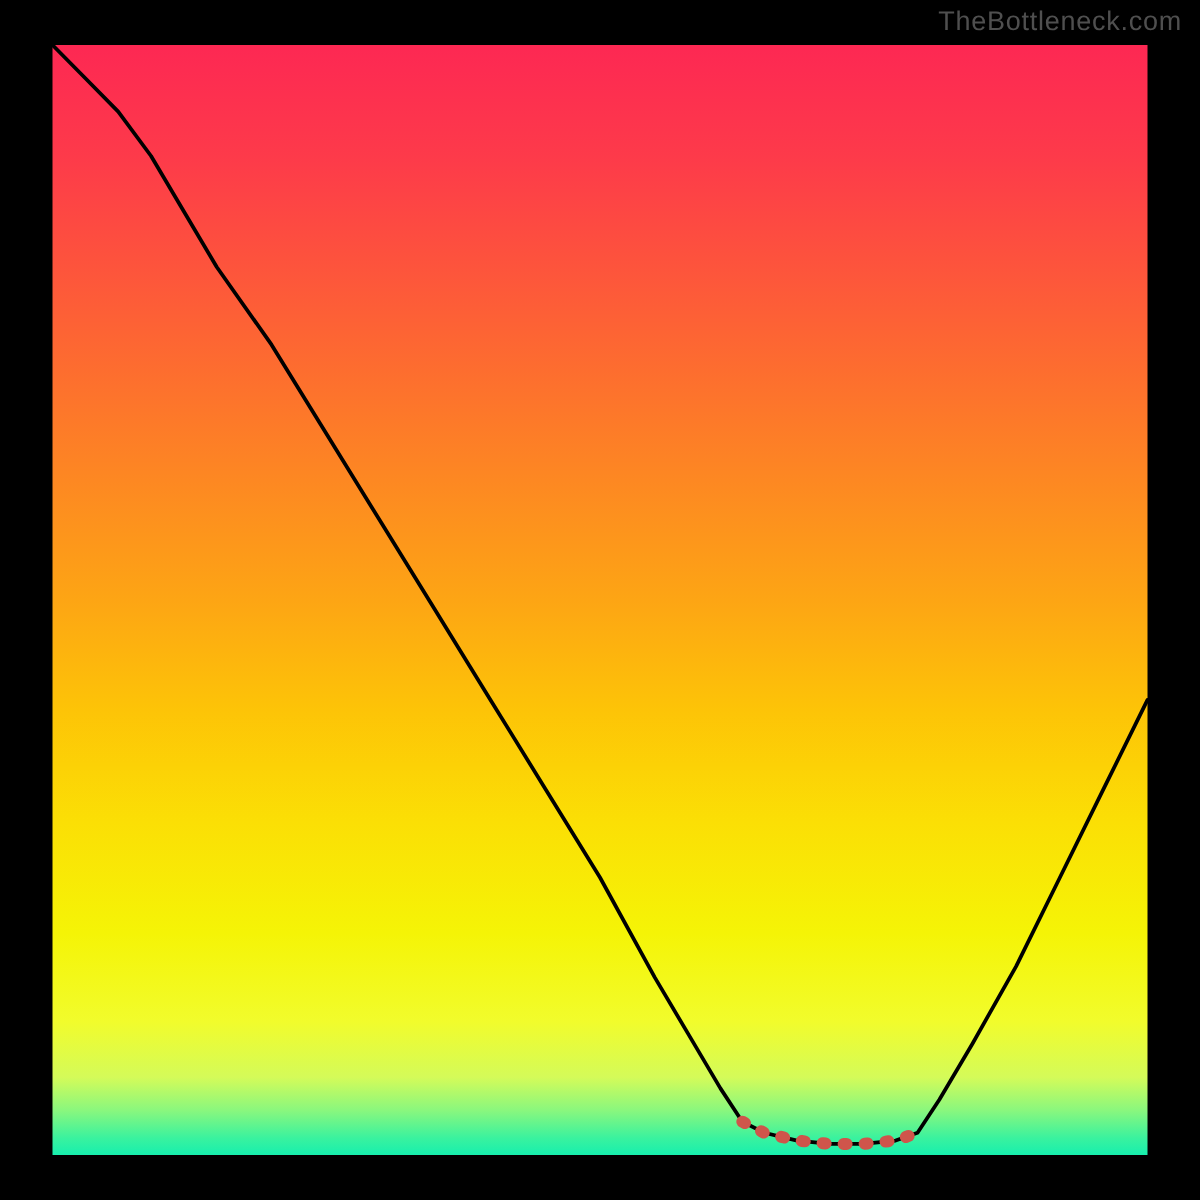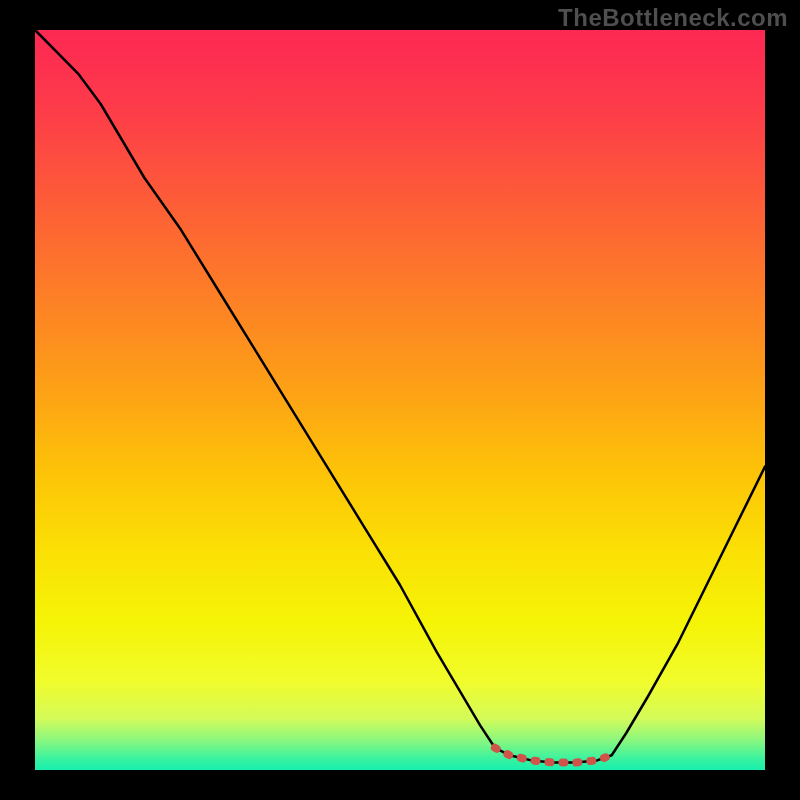--- a/index.html
+++ b/index.html
@@ -19,22 +19,22 @@
   svg {
     position: absolute;
     left: 0;
     top: 0;
   }
   .watermark {
     position: absolute;
     top: 4px;
     right: 12px;
     font-family: Arial, Helvetica, sans-serif;
-    font-size: 24px;
-    font-weight: 700;
+    font-size: 18px;
+    font-weight: 400;
     color: #4f4f4f;
     letter-spacing: 0.5px;
   }
 </style>
 </head>
 <body>
 
 <div class="stage">
   <div class="watermark">TheBottleneck.com</div>
   <svg id="chart-svg" width="800" height="800" viewBox="0 0 800 800">

